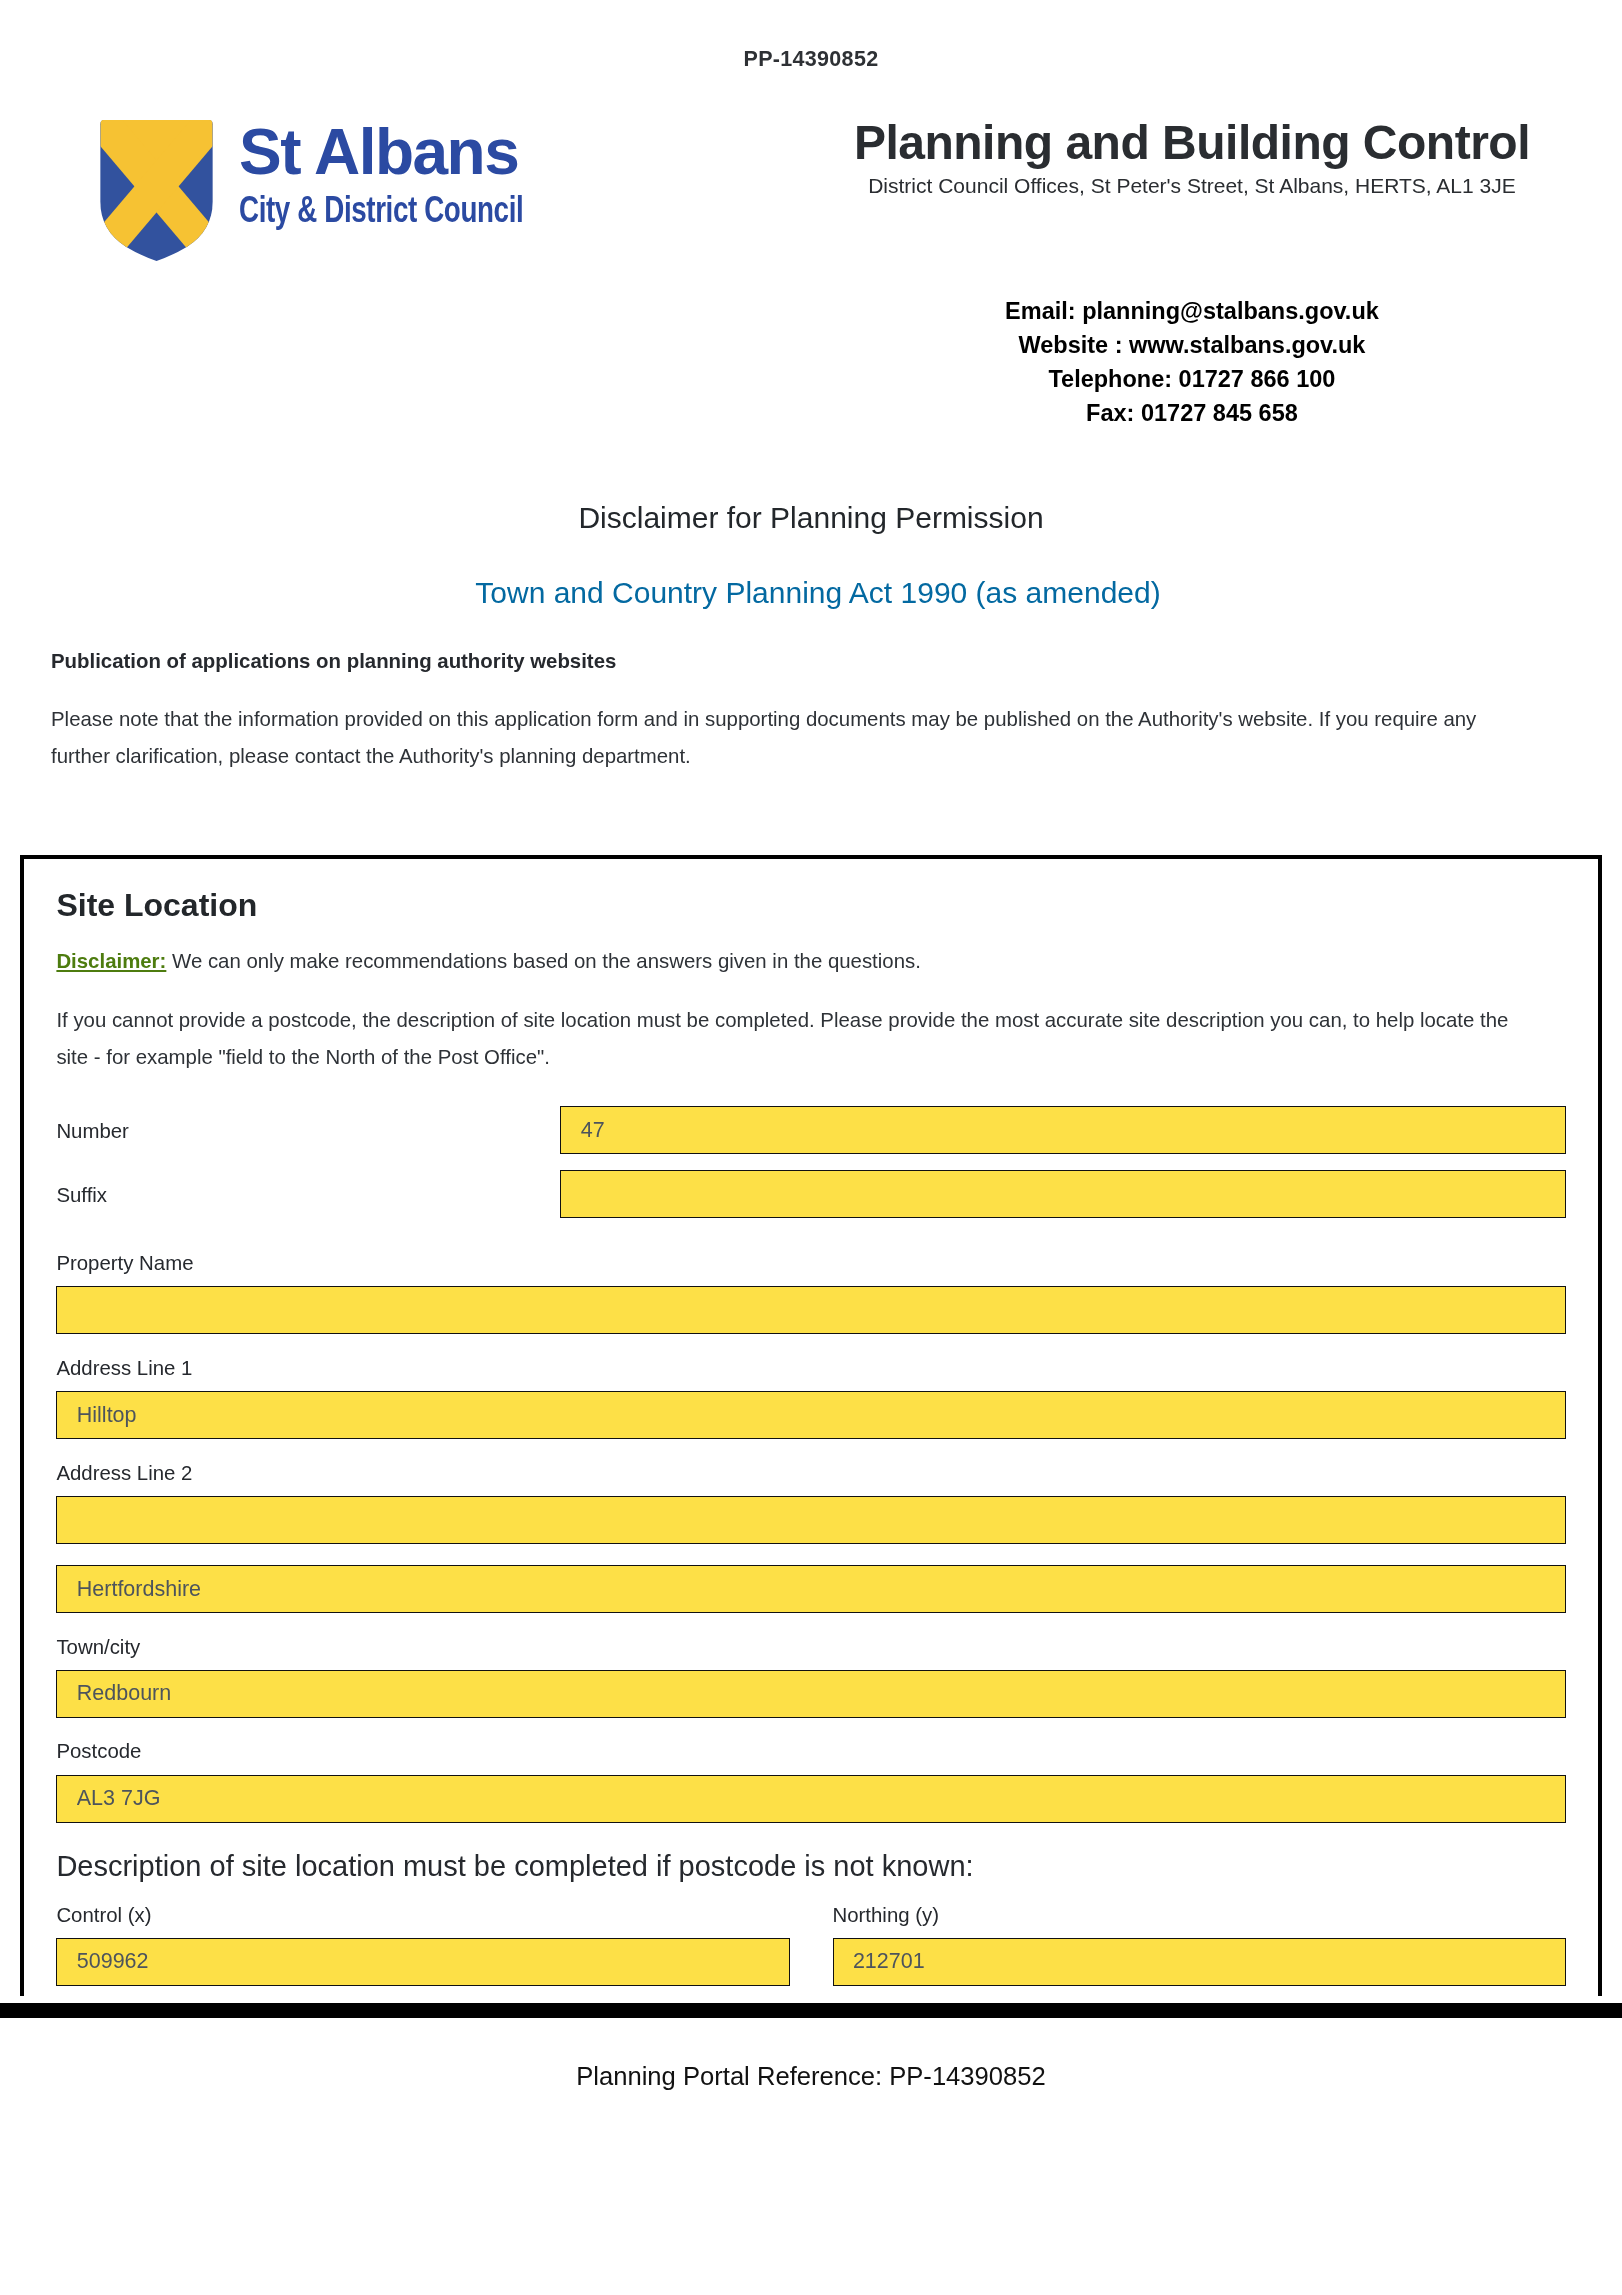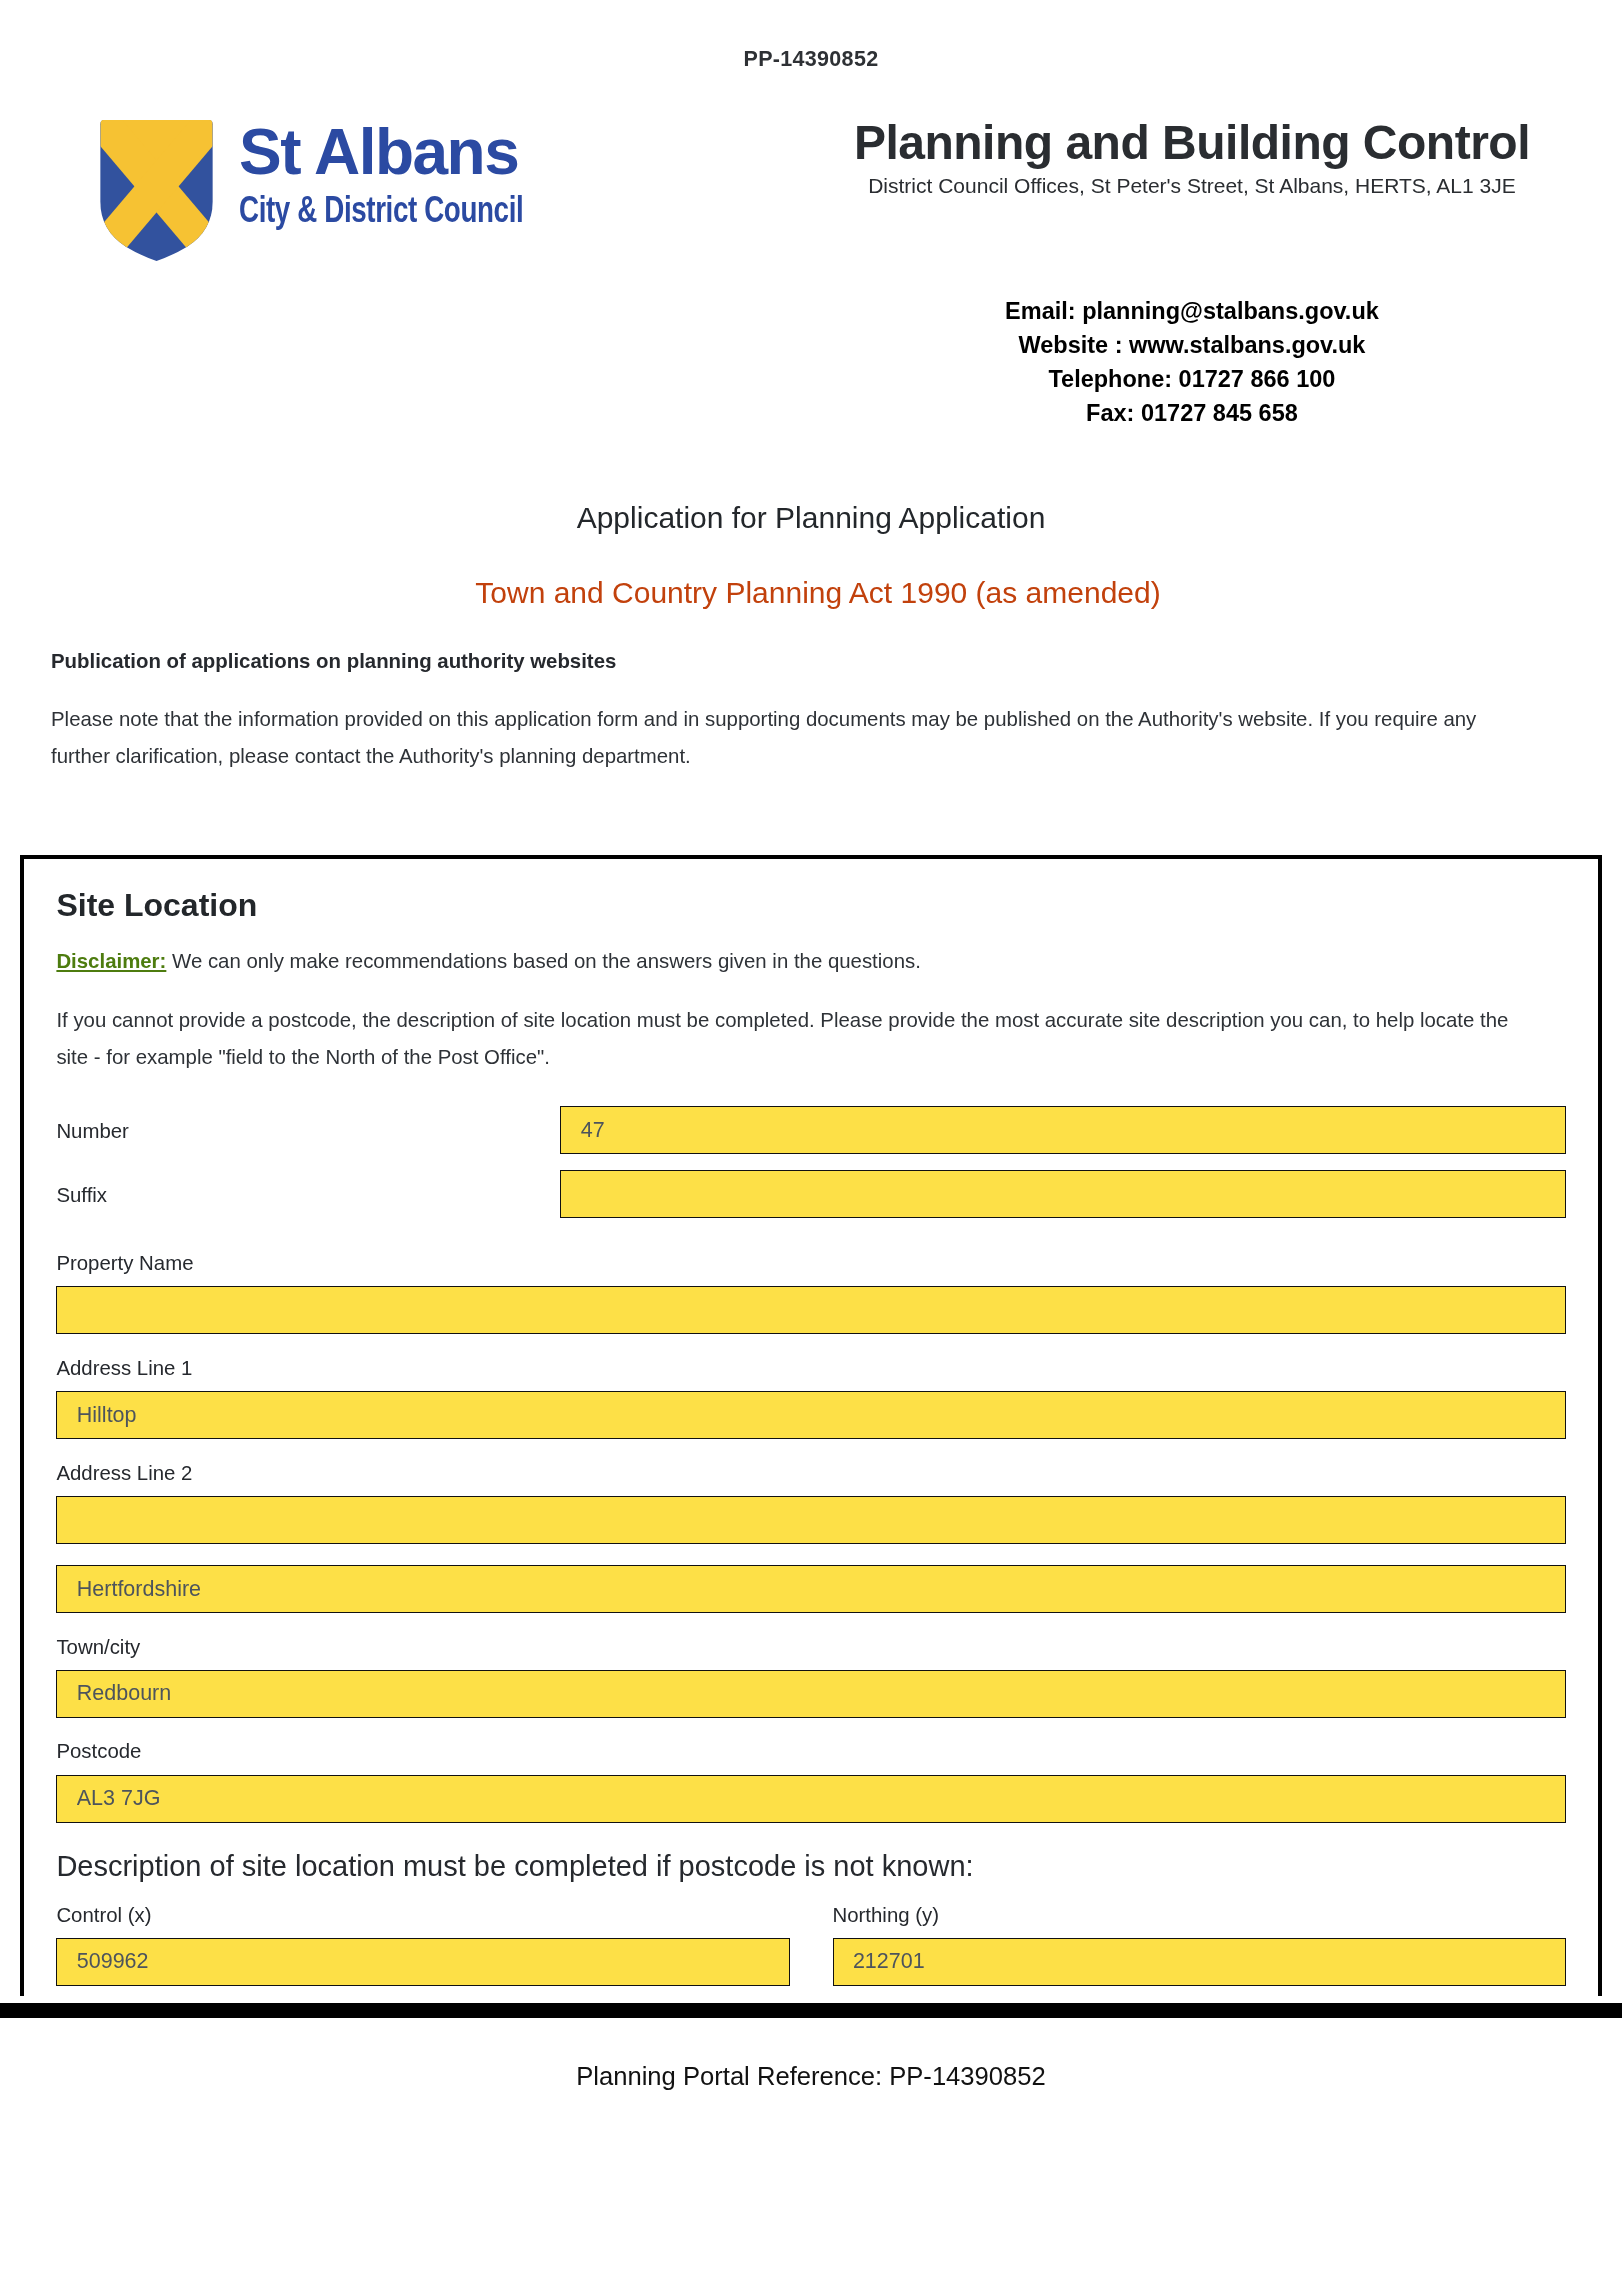--- a/index.html
+++ b/index.html
@@ -53,21 +53,21 @@
   }
   .dept-address{font-size:21px;margin-top:4.1px;color:#2a2d31;white-space:nowrap;}
   .contact-block{
     margin-top:96px;
     font-size:23.5px;font-weight:bold;color:#000000;
     line-height:1.45;
   }
 
   
   .title-main{margin-top:71px;text-align:center;font-size:30px;color:#23272b;}
-  .title-act{margin-top:41px;text-align:center;font-size:30px;color:#c2410c;padding-left:14px;}
+  .title-act{margin-top:41px;text-align:center;font-size:30px;color:#0369a1;padding-left:14px;}
 
   
   .pub-heading{margin-top:40px;padding:0 51px;font-size:20.4px;font-weight:bold;color:#26292e;}
   .pub-body{margin-top:28px;padding:0 51px;font-size:20.4px;line-height:37px;color:#2e3237;max-width:1575px;}
 
   
   .site-box{
     margin:80px 20.4px 0 20.4px;
     border:4.1px solid #000000;
     border-bottom:none;
@@ -135,21 +135,21 @@
       <div class="dept-address">District Council Offices, St Peter's Street, St Albans, HERTS, AL1 3JE</div>
       <div class="contact-block">
         <div>Email: planning@stalbans.gov.uk</div>
         <div>Website : www.stalbans.gov.uk</div>
         <div>Telephone: 01727 866 100</div>
         <div>Fax: 01727 845 658</div>
       </div>
     </div>
   </div>
 
-  <div class="title-main">Application for Planning Application</div>
+  <div class="title-main">Disclaimer for Planning Permission</div>
   <div class="title-act">Town and Country Planning Act 1990 (as amended)</div>
 
   <div class="pub-heading">Publication of applications on planning authority websites</div>
   <div class="pub-body">Please note that the information provided on this application form and in supporting documents may be published on the Authority's website. If you require any further clarification, please contact the Authority's planning department.</div>
 
   <div class="site-box">
     <h2 class="site-heading">Site Location</h2>
 
     <div class="disclaimer"><b>Disclaimer:</b><span> We can only make recommendations based on the answers given in the questions.</span></div>
 

